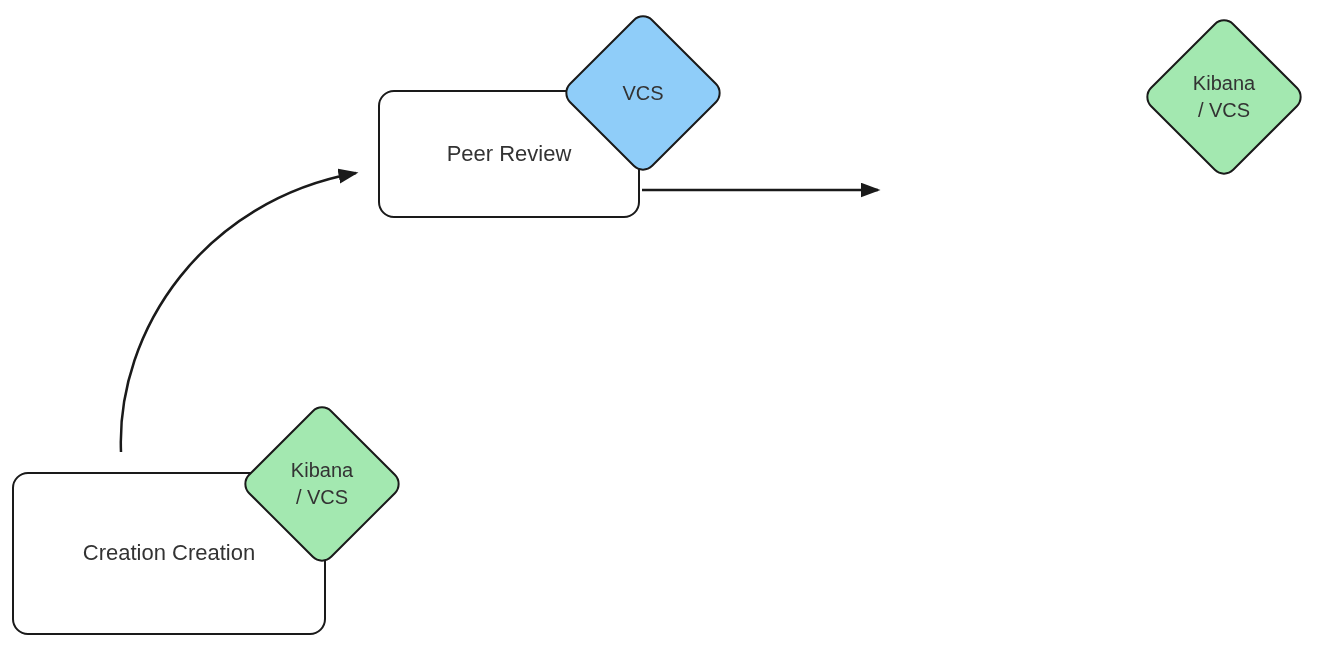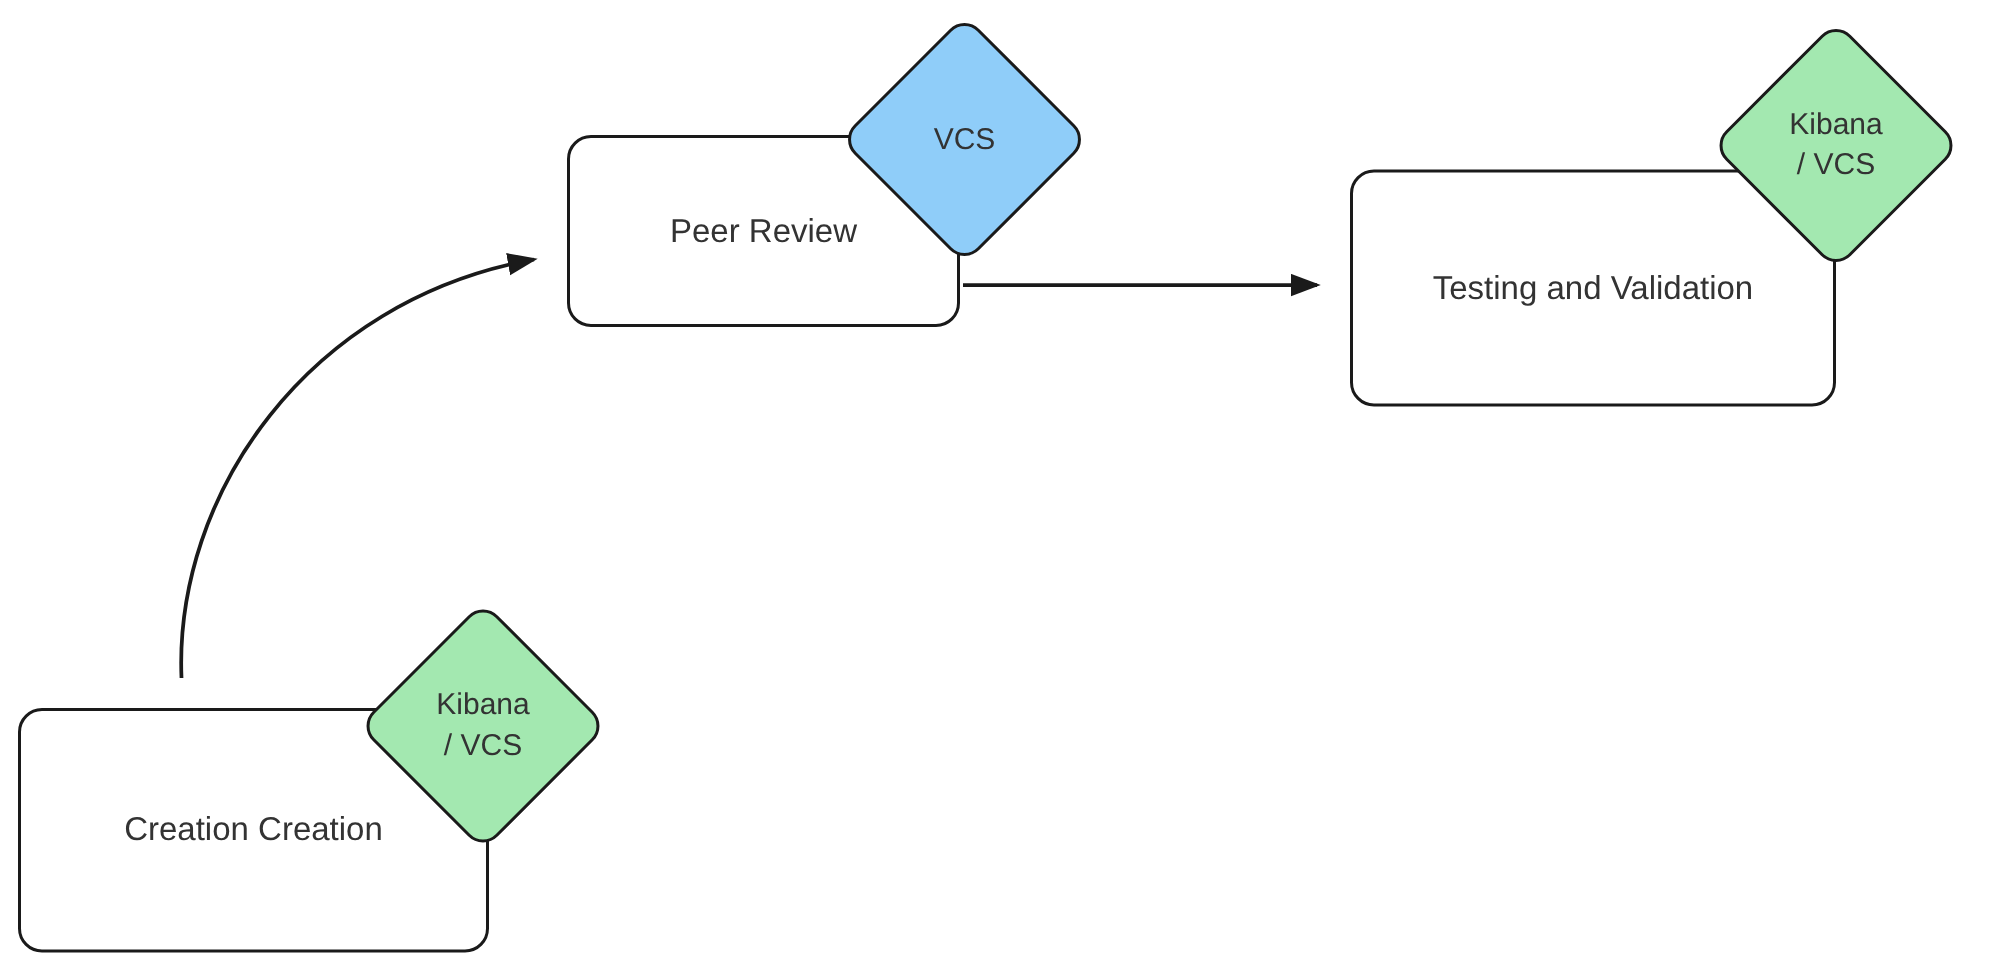--- a/index.html
+++ b/index.html
@@ -100,23 +100,20 @@
   <div class="node" id="node-peer">
     <span class="node-label">Peer Review</span>
   </div>
   <div class="badge" id="badge-peer" style="background: rgb(143, 205, 249);">
     <div class="badge-inner">
       <span>VCS</span>
       <span></span>
     </div>
   </div>
 
-  <div class="node" id="node-testing">
-    <span class="node-label">Testing and Validation</span>
-  </div>
   <div class="badge" id="badge-testing" style="background: rgb(163, 232, 176);">
     <div class="badge-inner">
       <span>Kibana</span>
       <span>/ VCS</span>
     </div>
   </div>
 
 </div>
 
 </body></html>

